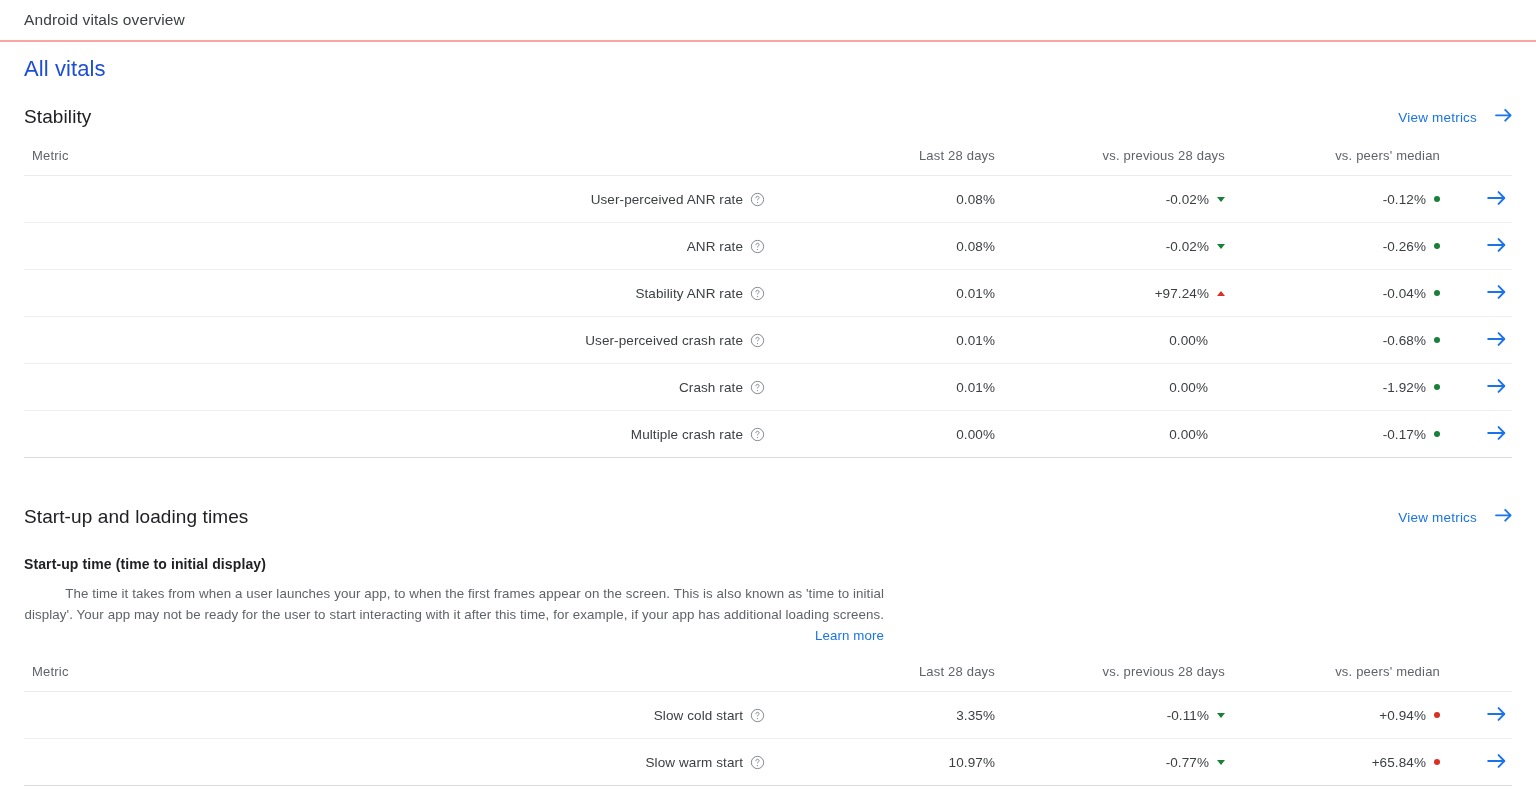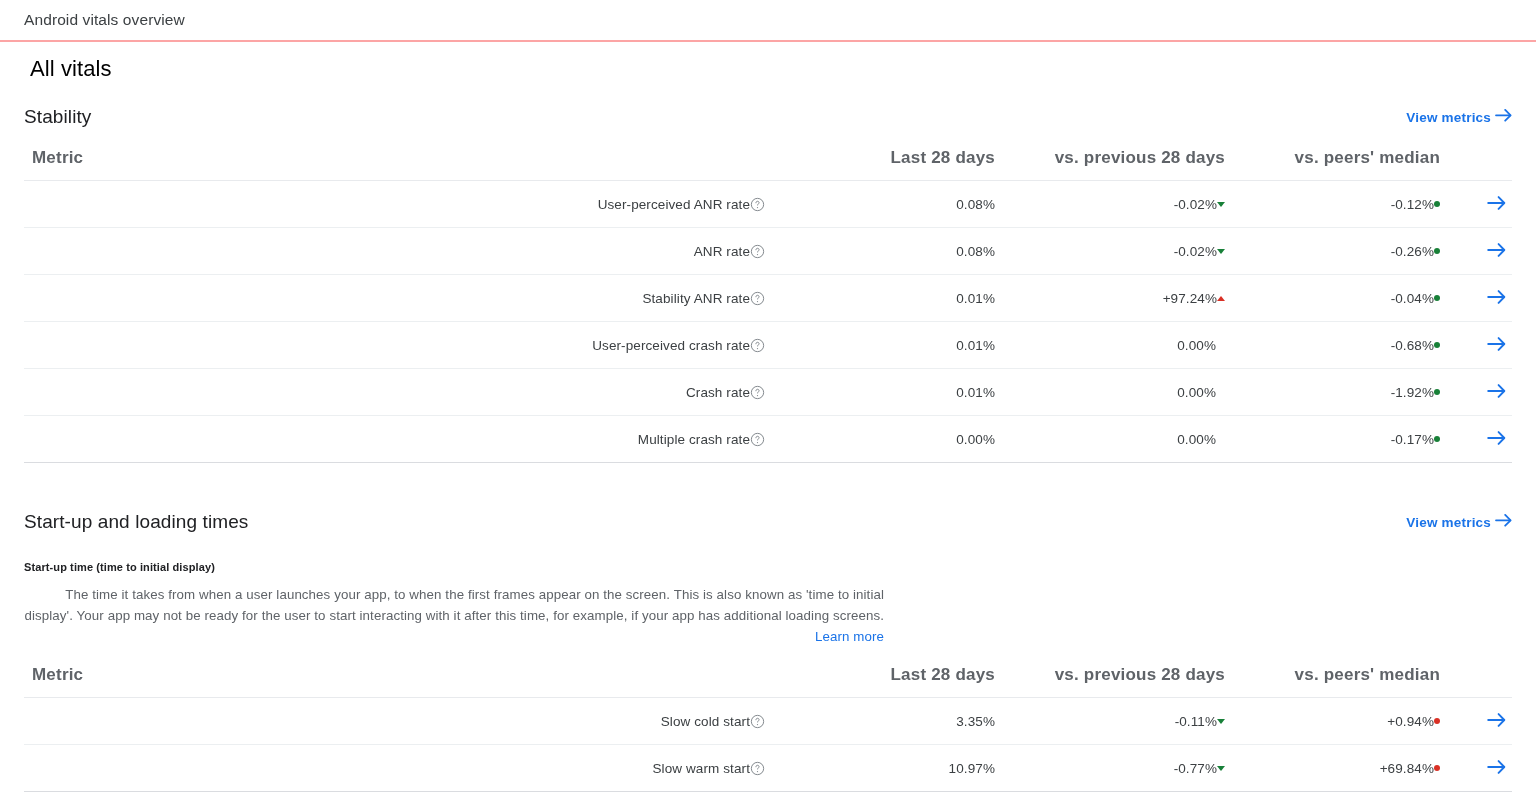--- a/index.html
+++ b/index.html
@@ -26,68 +26,67 @@
     color: #3c4043;
     letter-spacing: .1px;
   }
 
   
   .content { padding: 0 24px; }
 
   .page-title {
     font-size: 22px;
     font-weight: 400;
-    color: #000000;
+    color: #1d4ed8;
     letter-spacing: .1px;
     margin-top: 14px;
-    margin-left: 6px;
   }
 
   .section { margin-top: 22px; }
   .section-head {
     display: flex;
     align-items: center;
     justify-content: space-between;
     height: 26px;
   }
   .section-title {
     font-size: 19px;
     font-weight: 400;
     color: #202124;
     letter-spacing: .1px;
   }
   .view-metrics {
     display: inline-flex;
     align-items: center;
-    gap: 4px;
+    gap: 18px;
     color: #1a73e8;
     font-size: 13.5px;
-    font-weight: 700;
+    font-weight: 400;
     letter-spacing: .2px;
     cursor: pointer;
     white-space: nowrap;
   }
   .view-metrics .arrow-ic { display: block; }
 
   
   table.vitals {
     width: 100%;
     border-collapse: collapse;
     table-layout: fixed;
     margin-top: 18px;
   }
   table.vitals col.c-metric { width: auto; }
   table.vitals col.c-last   { width: 230px; }
   table.vitals col.c-prev   { width: 230px; }
   table.vitals col.c-peers  { width: 215px; }
   table.vitals col.c-go     { width: 72px; }
 
   table.vitals th {
-    font-size: 17px;
-    font-weight: 700;
+    font-size: 13px;
+    font-weight: 400;
     color: #5f6368;
     letter-spacing: .2px;
     text-align: right;
     padding: 0 0 12px 0;
     border-bottom: 1px solid #e8eaed;
     vertical-align: bottom;
     white-space: nowrap;
   }
   table.vitals th.th-metric { text-align: left; padding-left: 8px; }
   table.vitals th.th-go { }
@@ -103,33 +102,34 @@
     white-space: nowrap;
     letter-spacing: .1px;
   }
   table.vitals tr:last-child td { border-bottom: 1px solid #dadce0; }
 
   td.td-metric {
     text-align: left;
     padding-left: 8px;
     color: #3c4043;
   }
-  .metric-cell { display: inline-flex; align-items: center; }
+  .metric-cell { display: inline-flex; align-items: center; gap: 7px; }
 
   .help-ic {
     width: 15px; height: 15px;
     display: inline-block;
     flex: 0 0 auto;
     color: #80868b;
   }
 
   .valwrap {
     display: inline-flex;
     align-items: center;
     justify-content: flex-end;
+    gap: 8px;
   }
   .tri {
     width: 0; height: 0;
     flex: 0 0 auto;
     border-left: 4.5px solid transparent;
     border-right: 4.5px solid transparent;
   }
   .tri.down { border-top: 5.5px solid #188038; }
   .tri.up   { border-bottom: 5.5px solid #d93025; }
   .tri.none { border: none; width: 9px; height: 5px; }
@@ -146,21 +146,21 @@
   td.td-go { text-align: right; }
   .go-arrow {
     display: inline-flex;
     color: #1a73e8;
     cursor: pointer;
     padding-right: 6px;
   }
 
   
   .sub-title {
-    font-size: 11px;
+    font-size: 14px;
     font-weight: 700;
     color: #202124;
     margin-top: 26px;
     letter-spacing: .1px;
   }
   .desc {
     font-size: 13.3px;
     line-height: 21px;
     color: #5f6368;
     margin-top: 11px;
@@ -442,21 +442,21 @@
                       <path d="M7.9 7.7c0-1.2 1-2 2.1-2 1.2 0 2.1.8 2.1 1.9 0 1.4-2 1.6-2 3.1" stroke="#80868b" stroke-width="1.3" fill="none" stroke-linecap="round"></path>
                       <circle cx="10" cy="14.1" r="0.85" fill="#80868b"></circle>
                     </svg></span>
                 </span></td>
               <td>10.97%</td>
               <td><span class="valwrap">
                   <span>-0.77%</span>
                   <span class="tri down"></span>
                 </span></td>
               <td><span class="valwrap">
-                  <span>+69.84%</span>
+                  <span>+65.84%</span>
                   <span class="dot bad"></span>
                 </span></td>
               <td class="td-go"><span class="go-arrow">
                   <svg width="19" height="14" viewBox="0 0 19 14" fill="none">
                     <path d="M11.6 1.1 L17.3 7 L11.6 12.9" stroke="#1a73e8" stroke-width="1.9" fill="none" stroke-linecap="round" stroke-linejoin="round"></path>
                     <path d="M1.2 7 H16.9" stroke="#1a73e8" stroke-width="1.9" stroke-linecap="round"></path>
                   </svg>
                 </span></td>
             </tr>
           </tbody>

